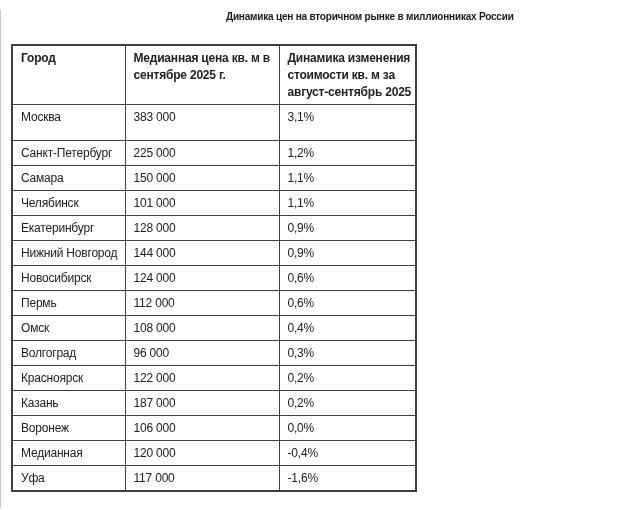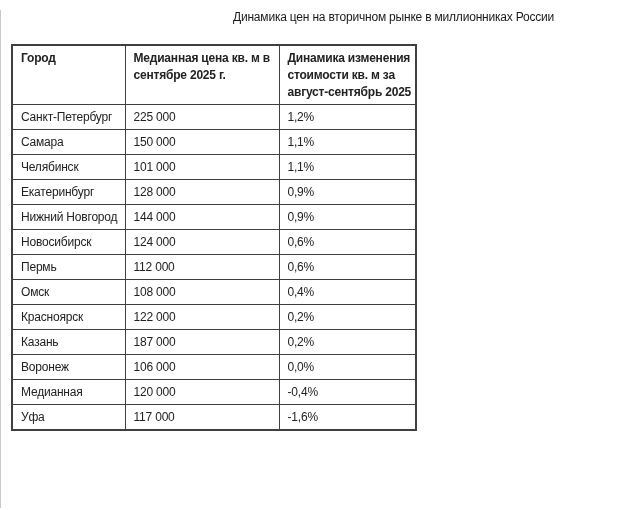--- a/index.html
+++ b/index.html
@@ -23,24 +23,24 @@
   .edge-line {
     position: absolute;
     left: 0;
     top: 10px;
     width: 1px;
     height: 498px;
     background: var(--edge-color);
   }
   .chart-title {
     position: absolute;
-    left: 233px;
+    left: 226px;
     top: 9px;
-    font-size: 12px;
-    font-weight: 400;
+    font-size: 10px;
+    font-weight: 700;
     letter-spacing: -0.2px;
     line-height: 16px;
     color: var(--title-color);
     white-space: nowrap;
   }
   table.price-table {
     position: absolute;
     left: 11px;
     top: 44px;
     width: 404px;
@@ -90,20 +90,25 @@
         <span class="hline">сентябре 2025 г.</span>
       </th>
       <th>
         <span class="hline">Динамика изменения</span>
         <span class="hline">стоимости кв. м за</span>
         <span class="hline">август-сентябрь 2025 г.</span>
       </th>
     </tr>
   </thead>
   <tbody>
+    <tr class="row-tall">
+      <td>Москва</td>
+      <td>383 000</td>
+      <td>3,1%</td>
+    </tr>
     <tr>
       <td>Санкт-Петербург</td>
       <td>225 000</td>
       <td>1,2%</td>
     </tr>
     <tr>
       <td>Самара</td>
       <td>150 000</td>
       <td>1,1%</td>
     </tr>
@@ -131,20 +136,25 @@
       <td>Пермь</td>
       <td>112 000</td>
       <td>0,6%</td>
     </tr>
     <tr>
       <td>Омск</td>
       <td>108 000</td>
       <td>0,4%</td>
     </tr>
     <tr>
+      <td>Волгоград</td>
+      <td>96 000</td>
+      <td>0,3%</td>
+    </tr>
+    <tr>
       <td>Красноярск</td>
       <td>122 000</td>
       <td>0,2%</td>
     </tr>
     <tr>
       <td>Казань</td>
       <td>187 000</td>
       <td>0,2%</td>
     </tr>
     <tr>

